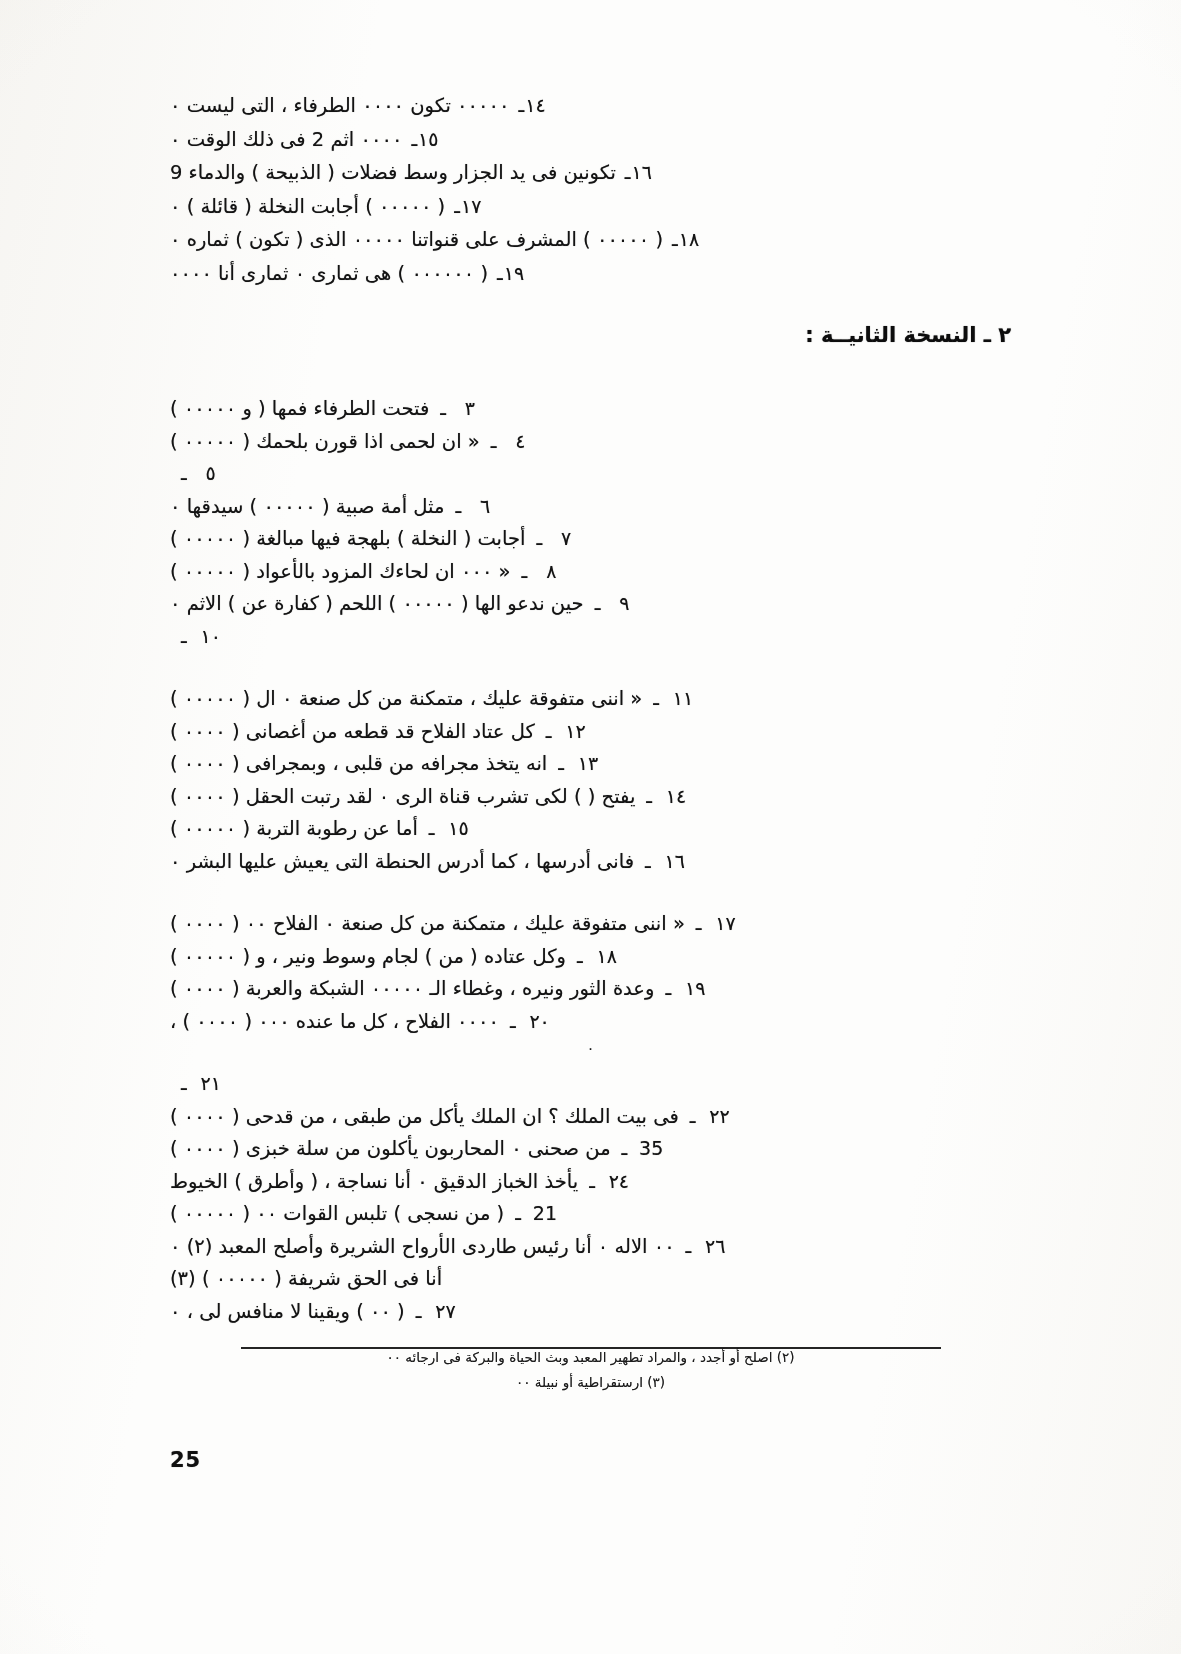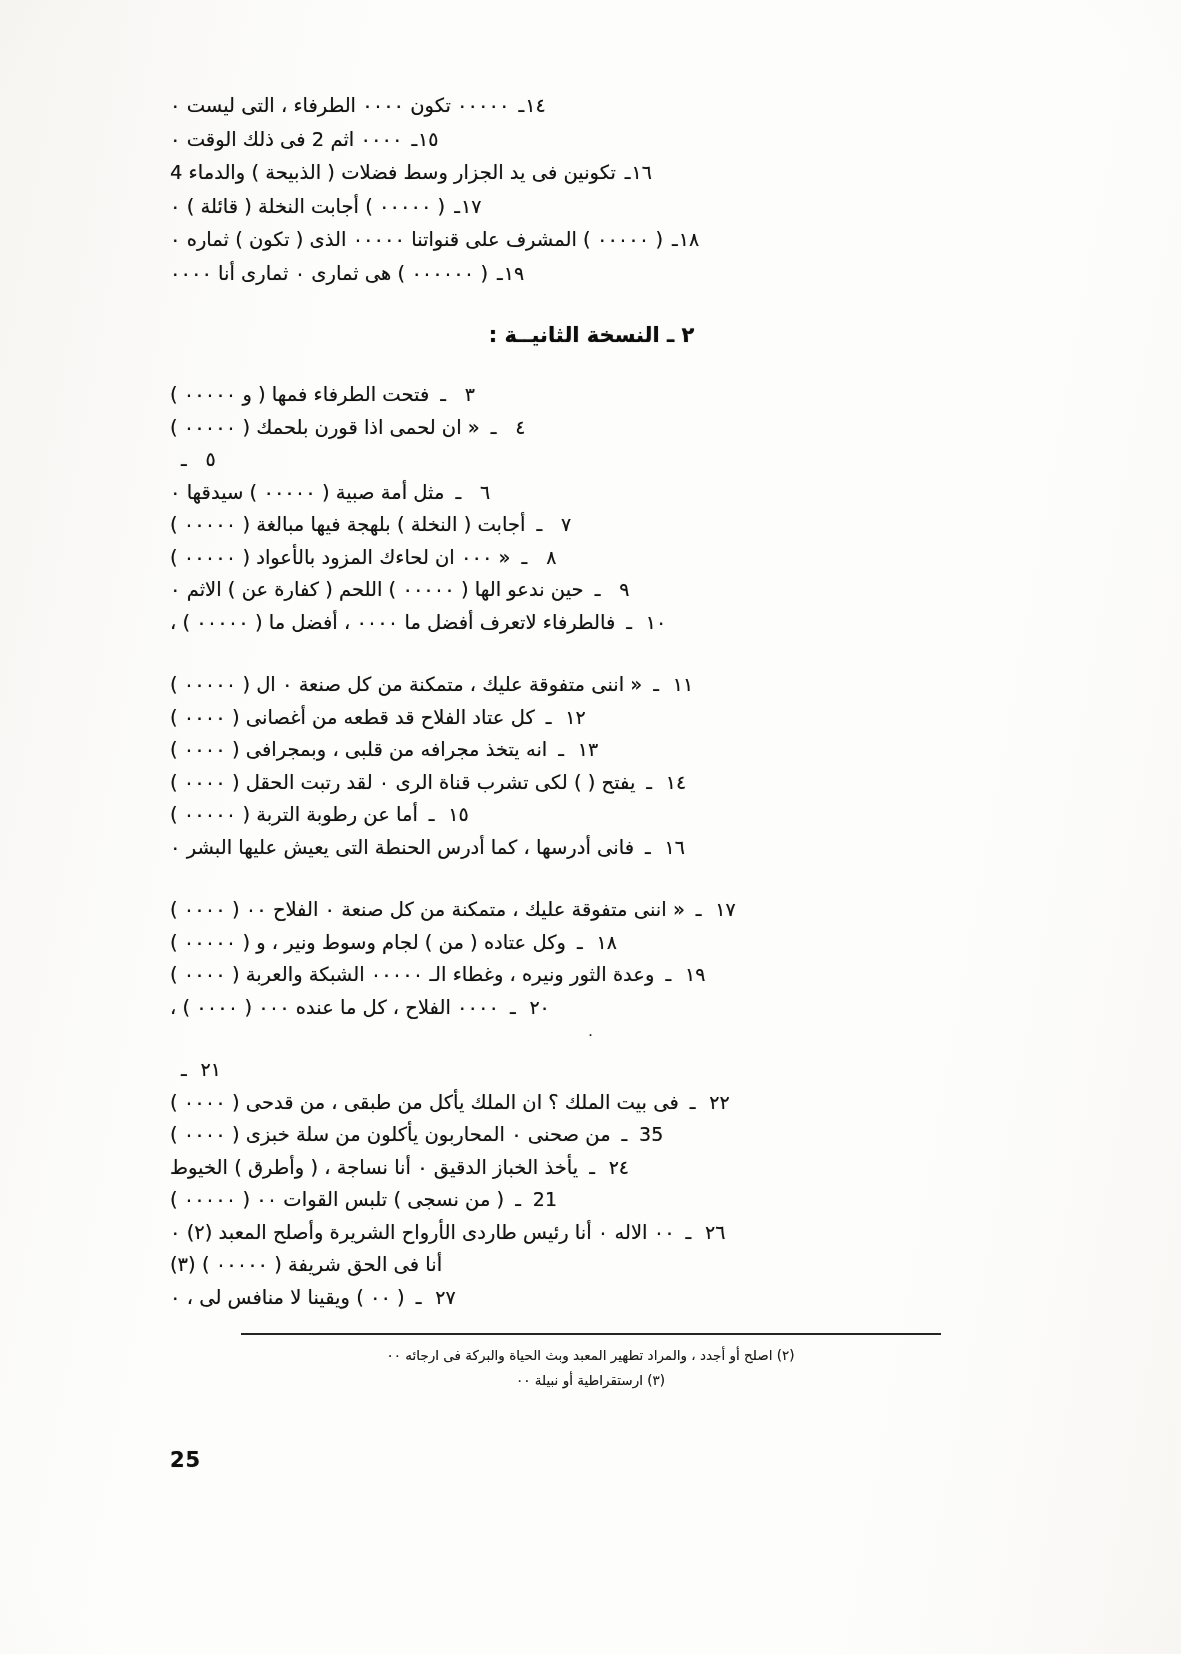--- a/index.html
+++ b/index.html
@@ -78,22 +78,22 @@
 
   
   .cont {
     justify-content: flex-end;
     margin-bottom: 13px;
     padding-left: 0;
   }
 
   .section-head {
     display: flex;
-    justify-content: center;
-    margin: 40px 0 38px 0;
+    justify-content: flex-start;
+    margin: 40px 0 52px 0;
     padding-left: 2px;
   }
   .section-head .sh-text {
     font-size: 21px;
     font-weight: bold;
     color: #0d0d0d;
     letter-spacing: 0.3px;
     white-space: nowrap;
     text-shadow: 0 0 0.9px rgba(15,15,15,0.7);
   }
@@ -109,21 +109,21 @@
   }
 
   .rule {
     margin: 26px auto 0 auto;
     width: 700px;
     height: 0;
     border-top: 2.2px solid #111;
     opacity: 0.92;
   }
   .footnotes {
-    margin-top: 14px;
+    margin-top: 2px;
     direction: rtl;
     text-align: right;
   }
   .fn {
     font-size: 13.5px;
     color: #1b1b1b;
     line-height: 1.0;
     margin-bottom: 11px;
     white-space: nowrap;
     text-align: center;
@@ -155,21 +155,21 @@
           <span class="txt">٠٠٠٠٠ تكون ٠٠٠٠ الطرفاء ، التى ليست ٠</span>
       </div>
       <div class="line">
         <span class="num">١٥</span>
           <span class="dash">ـ</span>
           <span class="txt">٠٠٠٠ اثم 2 فى ذلك الوقت ٠</span>
       </div>
       <div class="line">
         <span class="num">١٦</span>
           <span class="dash">ـ</span>
-          <span class="txt">تكونين فى يد الجزار وسط فضلات ( الذبيحة ) والدماء 4</span>
+          <span class="txt">تكونين فى يد الجزار وسط فضلات ( الذبيحة ) والدماء 9</span>
       </div>
       <div class="line">
         <span class="num">١٧</span>
           <span class="dash">ـ</span>
           <span class="txt">( ٠٠٠٠٠ ) أجابت النخلة ( قائلة ) ٠</span>
       </div>
       <div class="line">
         <span class="num">١٨</span>
           <span class="dash">ـ</span>
           <span class="txt">( ٠٠٠٠٠ ) المشرف على قنواتنا ٠٠٠٠٠ الذى ( تكون ) ثماره ٠</span>
@@ -216,21 +216,20 @@
           <span class="txt">« ٠٠٠ ان لحاءك المزود بالأعواد ( ٠٠٠٠٠ )</span>
       </div>
       <div class="line">
         <span class="num">٩</span>
           <span class="dash">ـ</span>
           <span class="txt">حين ندعو الها ( ٠٠٠٠٠ ) اللحم ( كفارة عن ) الاثم ٠</span>
       </div>
       <div class="line">
         <span class="num">١٠</span>
           <span class="dash">ـ</span>
-          <span class="txt">فالطرفاء لاتعرف أفضل ما ٠٠٠٠ ، أفضل ما ( ٠٠٠٠٠ ) ،</span>
       </div>
     </div>
 
     <div class="gap"></div>
 
     <div class="block">
       <div class="line">
         <span class="num">١١</span>
           <span class="dash">ـ</span>
           <span class="txt">« اننى متفوقة عليك ، متمكنة من كل صنعة ٠ ال ( ٠٠٠٠٠ )</span>

